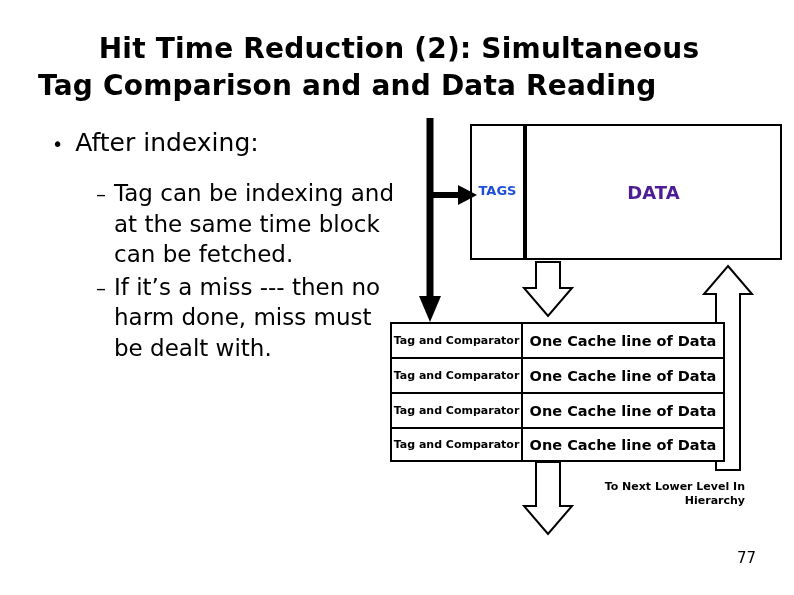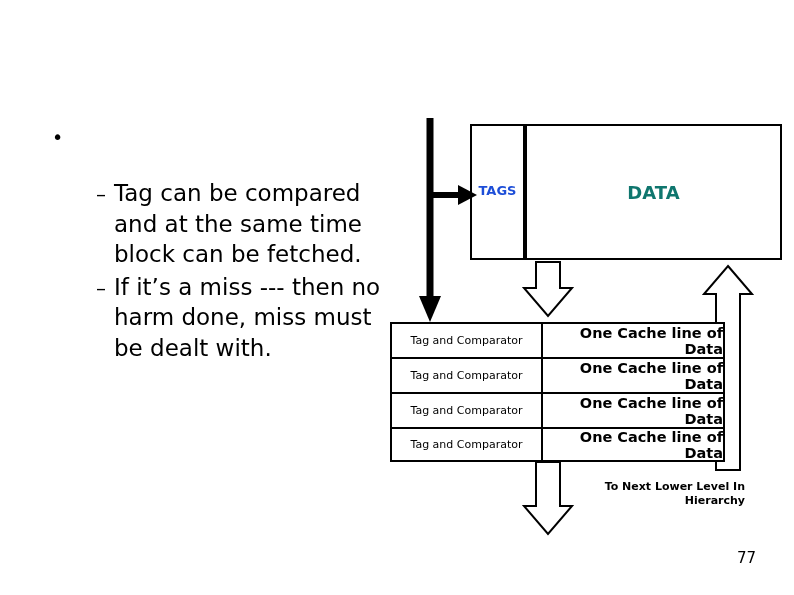--- a/index.html
+++ b/index.html
@@ -62,40 +62,40 @@
     box-sizing: border-box;
   }
   .tags-box { left: 470px; top: 124px; width: 55px; height: 136px; }
   .data-box { left: 525px; top: 124px; width: 257px; height: 136px; }
   .tags-label {
     position: absolute; left: 470px; top: 183px; width: 55px;
     text-align: center; font-size: 13px; font-weight: bold; color:#1d4ed8;
   }
   .data-label {
     position: absolute; left: 525px; top: 182px; width: 257px;
-    text-align: center; font-size: 18px; font-weight: bold; color:#0f766e;
+    text-align: center; font-size: 18px; font-weight: bold; color:#4c1d95;
   }
 
   
   .rows { position: absolute; left: 390px; top: 322px; width: 335px; }
   .row {
     display: flex;
     border: 2px solid #000;
     border-bottom: none;
     box-sizing: border-box;
     height: 35px;
     background:#fff;
   }
   .row:last-child { border-bottom: 2px solid #000; }
   .cmp {
-    width: 151px;
+    width: 131px;
     border-right: 2px solid #000;
     box-sizing: border-box;
     font-size: 11px;
-    font-weight: normal;
+    font-weight: bold;
     display: flex; align-items: center; justify-content: center;
     color:#000;
   }
   .cacheline {
     flex: 1;
     font-size: 14.5px;
     font-weight: bold;
     display: flex; align-items: center; justify-content: center;
     color:#000;
     text-align:right;
@@ -116,29 +116,34 @@
     right: 38px; bottom: 28px;
     font-size: 15px;
     color: #000;
   }
 </style>
 </head>
 <body>
 
 <div class="slide">
 
+  <div class="title">
+    <div class="line1">Hit Time Reduction (2): Simultaneous</div>
+    <div class="line2">Tag Comparison and and Data Reading</div>
+  </div>
 
   <div class="bullet-l1">
     <span class="dot">•</span>
+    <span>After indexing:</span>
   </div>
 
   <div class="sub-list">
     <div class="sub-item">
       <span class="dash">–</span>
-      <span class="txt">Tag can be compared and at the same time block can be fetched.</span>
+      <span class="txt">Tag can be indexing and at the same time block can be fetched.</span>
     </div>
     <div class="sub-item">
       <span class="dash">–</span>
       <span class="txt">If it’s a miss --- then no harm done, miss must be dealt with.</span>
     </div>
   </div>
 
   <div class="box tags-box"></div>
   <div class="box data-box"></div>
   <div class="tags-label">TAGS</div>

